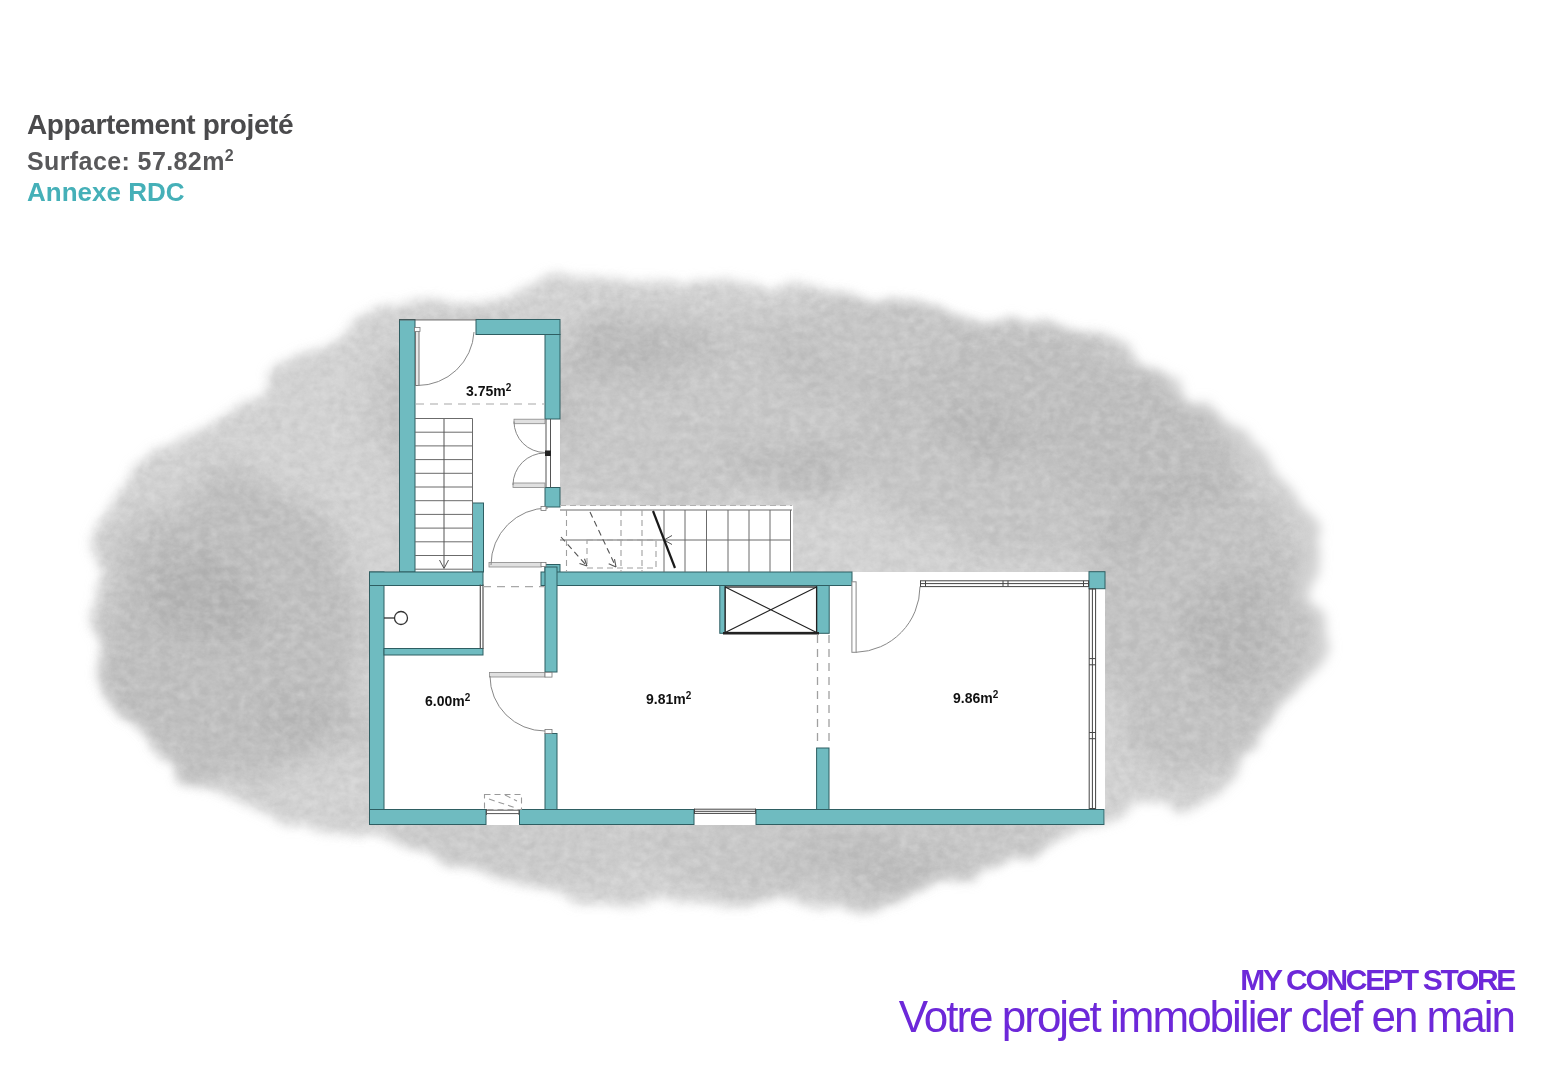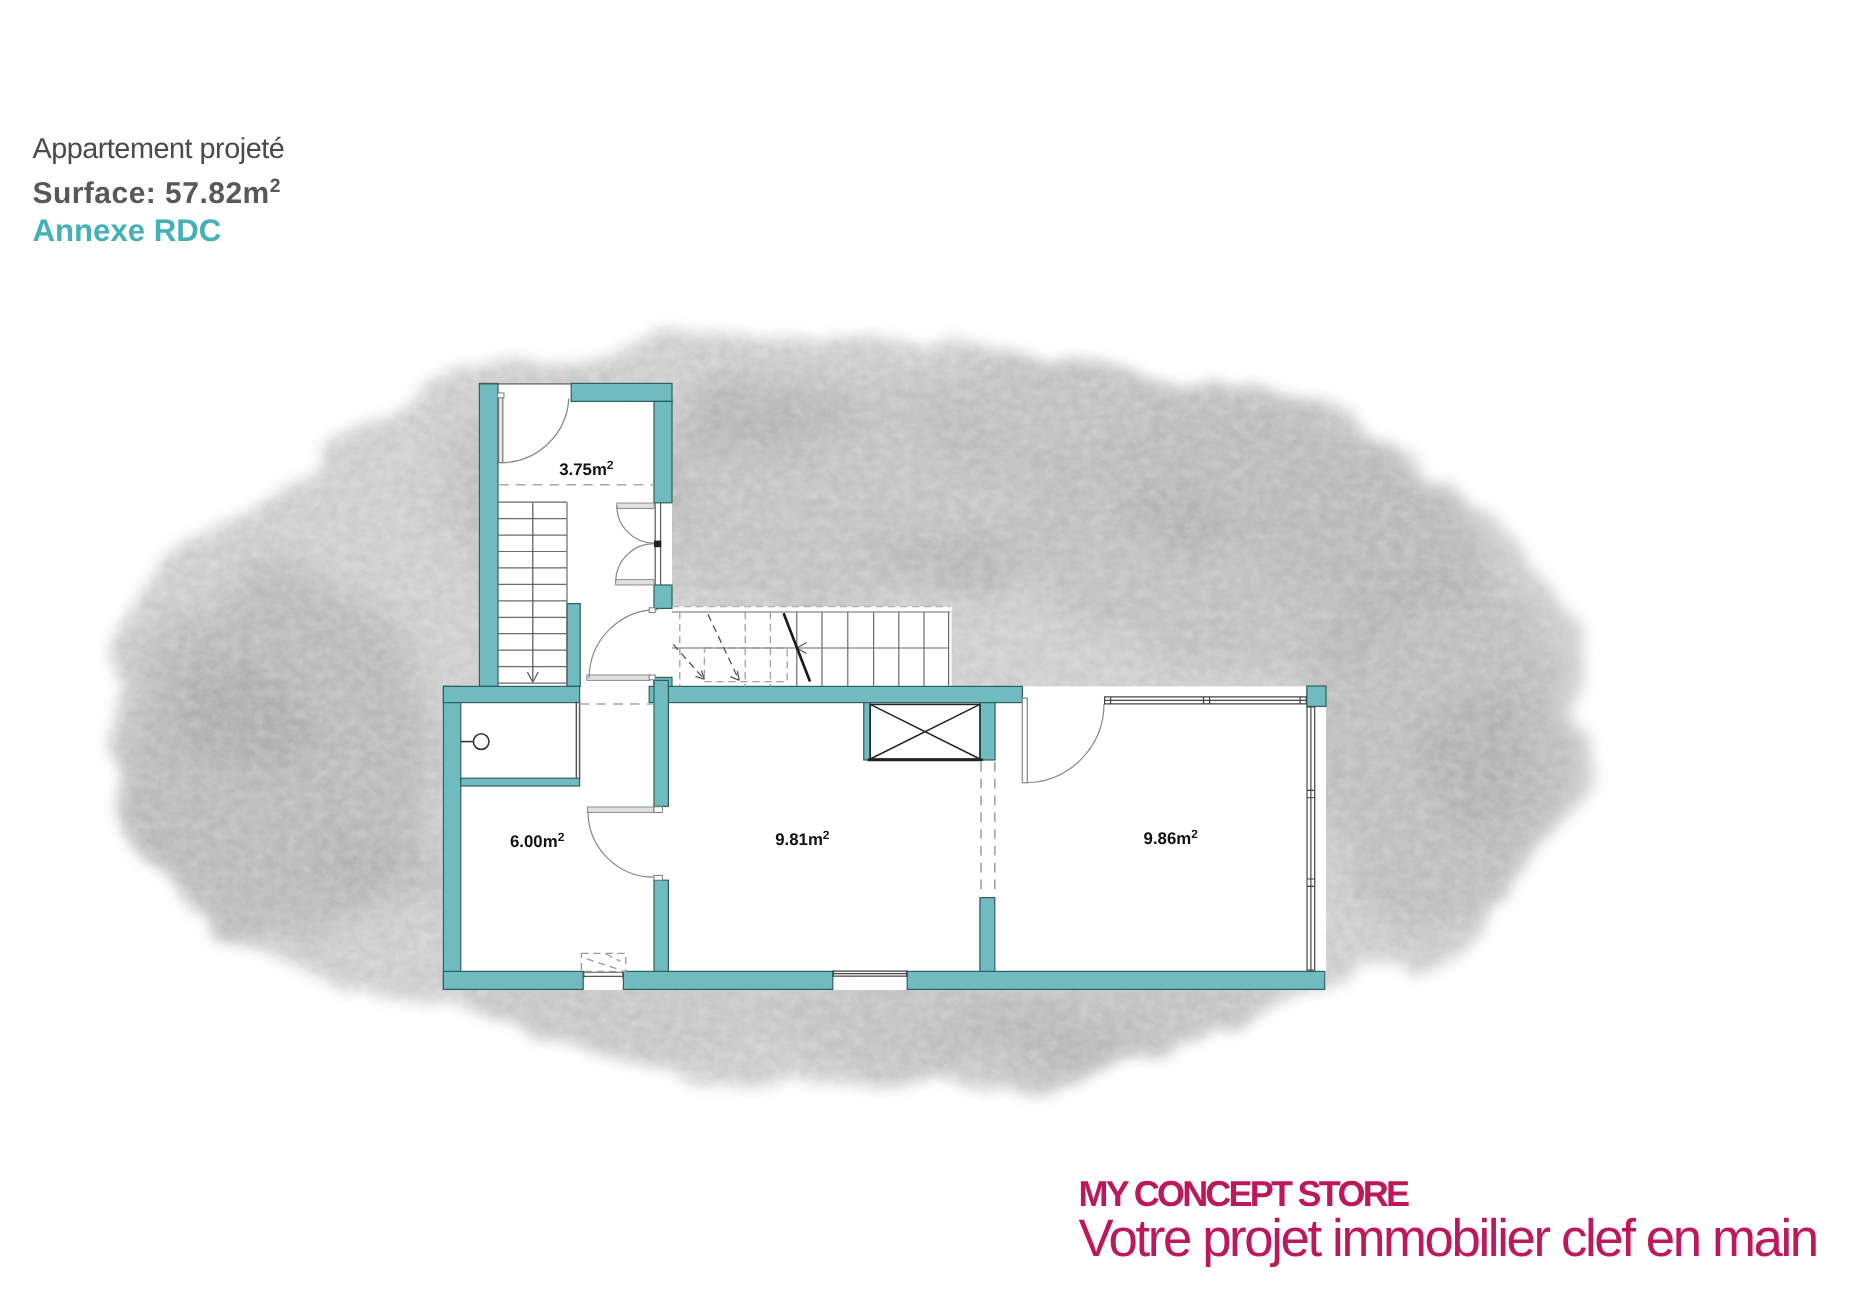--- a/index.html
+++ b/index.html
@@ -240,22 +240,22 @@
 <text x="466" y="396" font-size="14" font-weight="bold" fill="#111">3.75m<tspan font-size="10" dy="-5">2</tspan></text>
 
 <text x="425" y="706" font-size="14" font-weight="bold" fill="#111">6.00m<tspan font-size="10" dy="-5">2</tspan></text>
 
 <text x="646" y="704" font-size="14" font-weight="bold" fill="#111">9.81m<tspan font-size="10" dy="-5">2</tspan></text>
 
 <text x="953" y="703" font-size="14" font-weight="bold" fill="#111">9.86m<tspan font-size="10" dy="-5">2</tspan></text>
 </svg>
 
 <div style="position:absolute;left:27px;top:109px;color:#4a4a4c;">
-  <div style="font-size:24px;font-weight:normal;line-height:31px;letter-spacing:-0.4px;">Appartement projeté</div>
+  <div style="font-size:28px;font-weight:bold;line-height:31px;letter-spacing:-0.4px;">Appartement projeté</div>
   <div style="font-size:25px;font-weight:bold;color:#58585a;line-height:32px;letter-spacing:0.4px;">Surface: 57.82m<sup style="font-size:16px;">2</sup></div>
   <div style="font-size:26px;font-weight:bold;color:#45b0b8;line-height:31px;letter-spacing:0px;">Annexe RDC</div>
 </div>
 
-<div style="position:absolute;right:33px;top:962px;color:#be185d;margin-top:16px;">
+<div style="position:absolute;right:33px;top:962px;text-align:right;color:#6d28d9;">
   <div style="font-size:30px;font-weight:bold;line-height:36px;letter-spacing:-2.3px;padding-right:2px;">MY CONCEPT STORE</div>
   <div style="font-size:44px;font-weight:normal;line-height:37px;letter-spacing:-2px;padding-right:2px;">Votre projet immobilier clef en main</div>
 </div>
 </div>
 
 </body></html>

